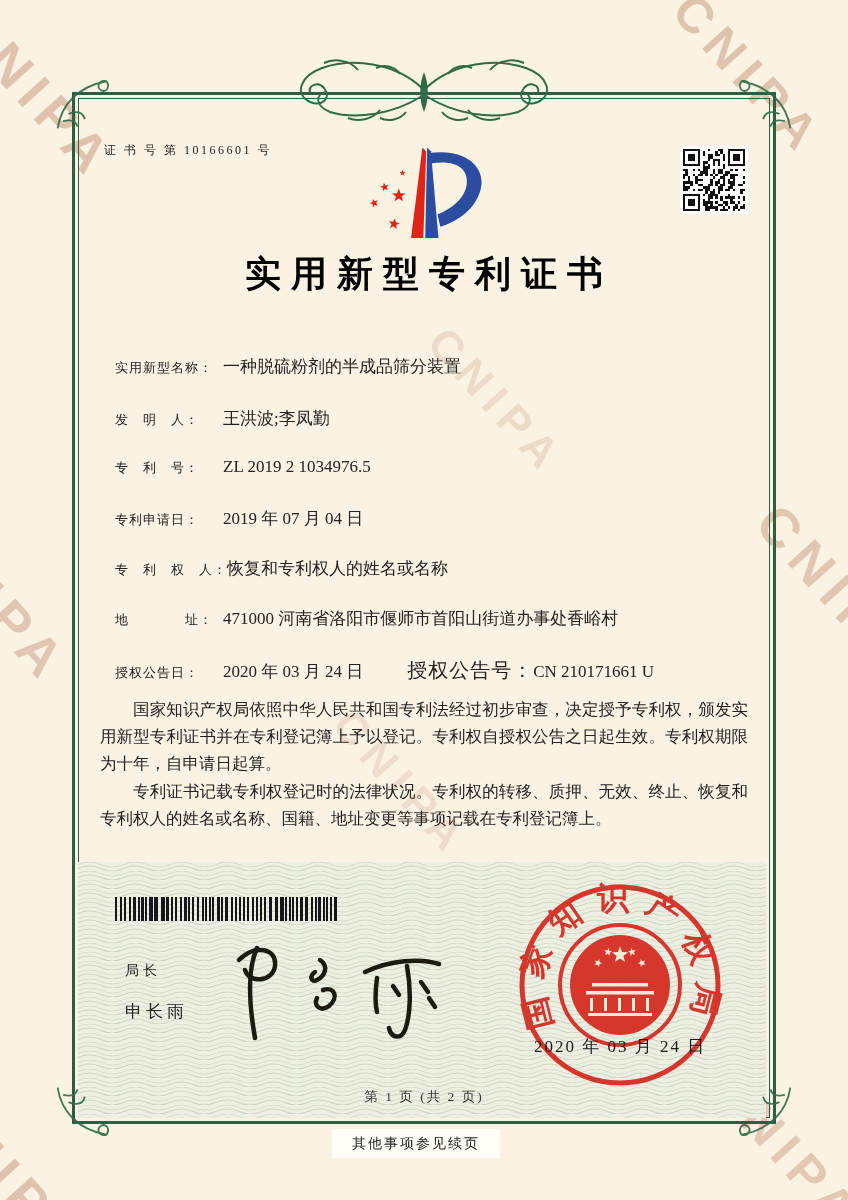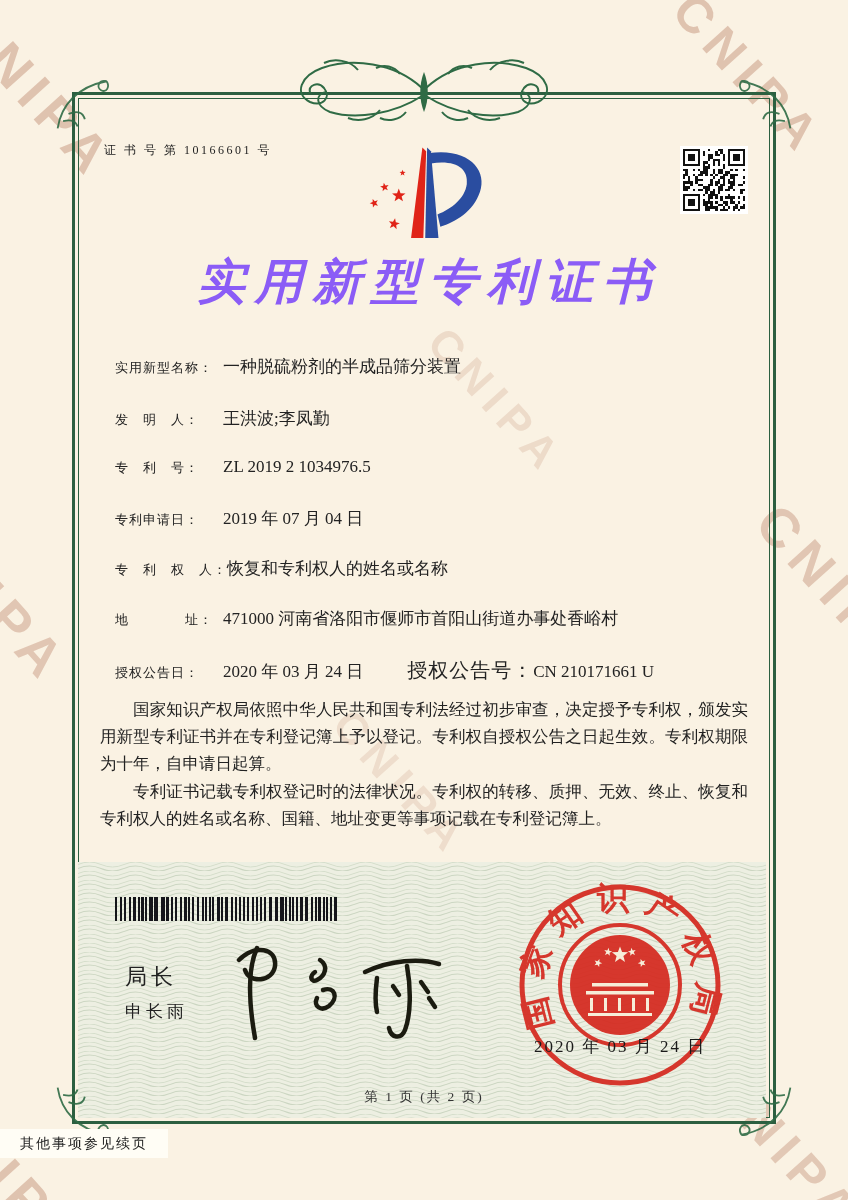--- a/index.html
+++ b/index.html
@@ -19,37 +19,37 @@
   }
   .frame::after{content:"";position:absolute;inset:3px;border:1px solid #2c5f40;}
   .waves{position:absolute;left:78px;top:862px;}
   .top-ornament{position:absolute;left:260px;top:54px;}
   .corner{position:absolute;}
   .cert-no{position:absolute;left:104px;top:142px;font-size:12px;letter-spacing:2.5px;}
   .logo{position:absolute;left:344px;top:128px;}
   .qr-box{position:absolute;left:680px;top:146px;width:68px;height:68px;background:#ffffff;padding:3px;box-sizing:border-box;}
   .doc-title{
     position:absolute;left:0;right:0;top:250px;text-align:center;
-    font-size:48px;font-weight:bold;letter-spacing:10px;padding-left:10px;color:#8b5cf6;font-style:italic;
+    font-size:36px;font-weight:bold;letter-spacing:10px;padding-left:10px;color:#000000;
   }
   .frow{position:absolute;left:115px;font-size:17px;white-space:nowrap;}
   .flabel{display:inline-block;min-width:108px;font-size:13px;letter-spacing:1px;}
   .fvalue{font-size:17px;}
   .flabel2{margin-left:44px;font-size:20px;letter-spacing:1px;}
   .para{
     position:absolute;left:100px;width:648px;text-align:justify;
     text-indent:2em;font-size:16.5px;line-height:27px;
   }
   .barcode{position:absolute;left:115px;top:897px;}
-  .director-title{position:absolute;left:125px;top:962px;font-size:22px;letter-spacing:4px;}
+  .director-title{position:absolute;left:125px;top:962px;font-size:14px;letter-spacing:4px;}
   .director-name{position:absolute;left:125px;top:1000px;font-size:17px;letter-spacing:4px;}
   .signature{position:absolute;left:225px;top:930px;}
   .seal{position:absolute;left:510px;top:880px;}
   .page-num{position:absolute;left:0;right:0;top:1088px;text-align:center;font-size:13.5px;letter-spacing:2px;color:#333;}
-  .cont-note{position:absolute;left:0;right:16px;top:1134px;}
+  .cont-note{position:absolute;left:0;right:16px;top:1134px;text-align:center;}
   .cont-note span{background:#fffdf5;padding:7px 20px;font-size:14px;letter-spacing:2px;color:#222;}
 </style>
 </head>
 <body>
 
 <div class="page">
 
   <span class="watermark" style="left:-12px;top:-6px;font-size:54px;opacity:.45">CNIPA</span>
   <span class="watermark" style="left:704px;top:-18px;font-size:50px;opacity:.45">CNIPA</span>
   <span class="watermark" style="left:-58px;top:498px;font-size:54px;opacity:.42">CNIPA</span>

